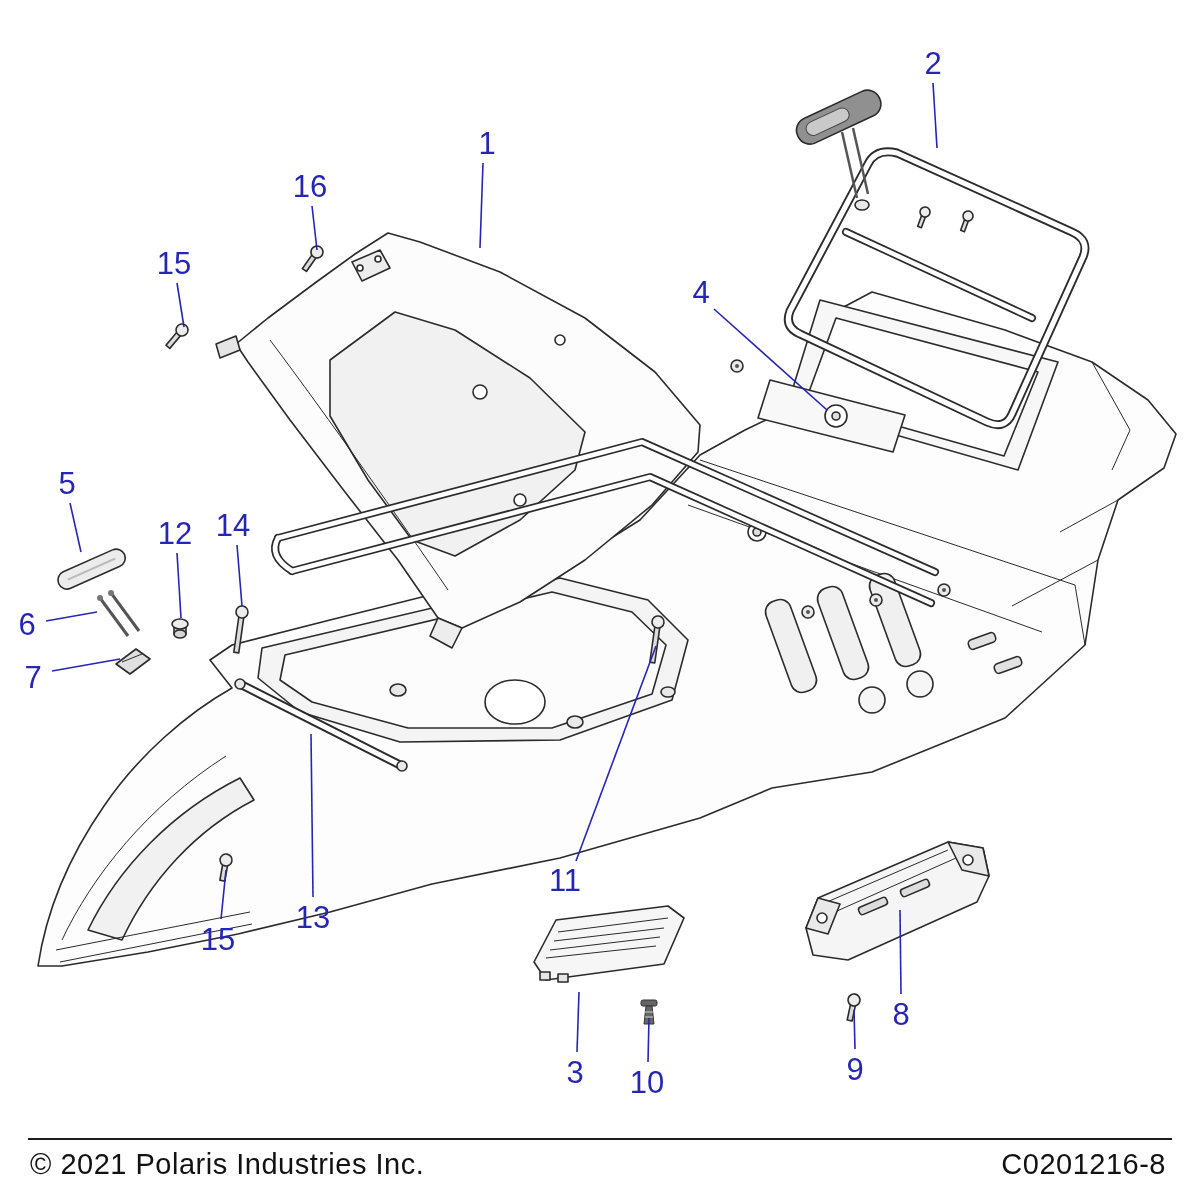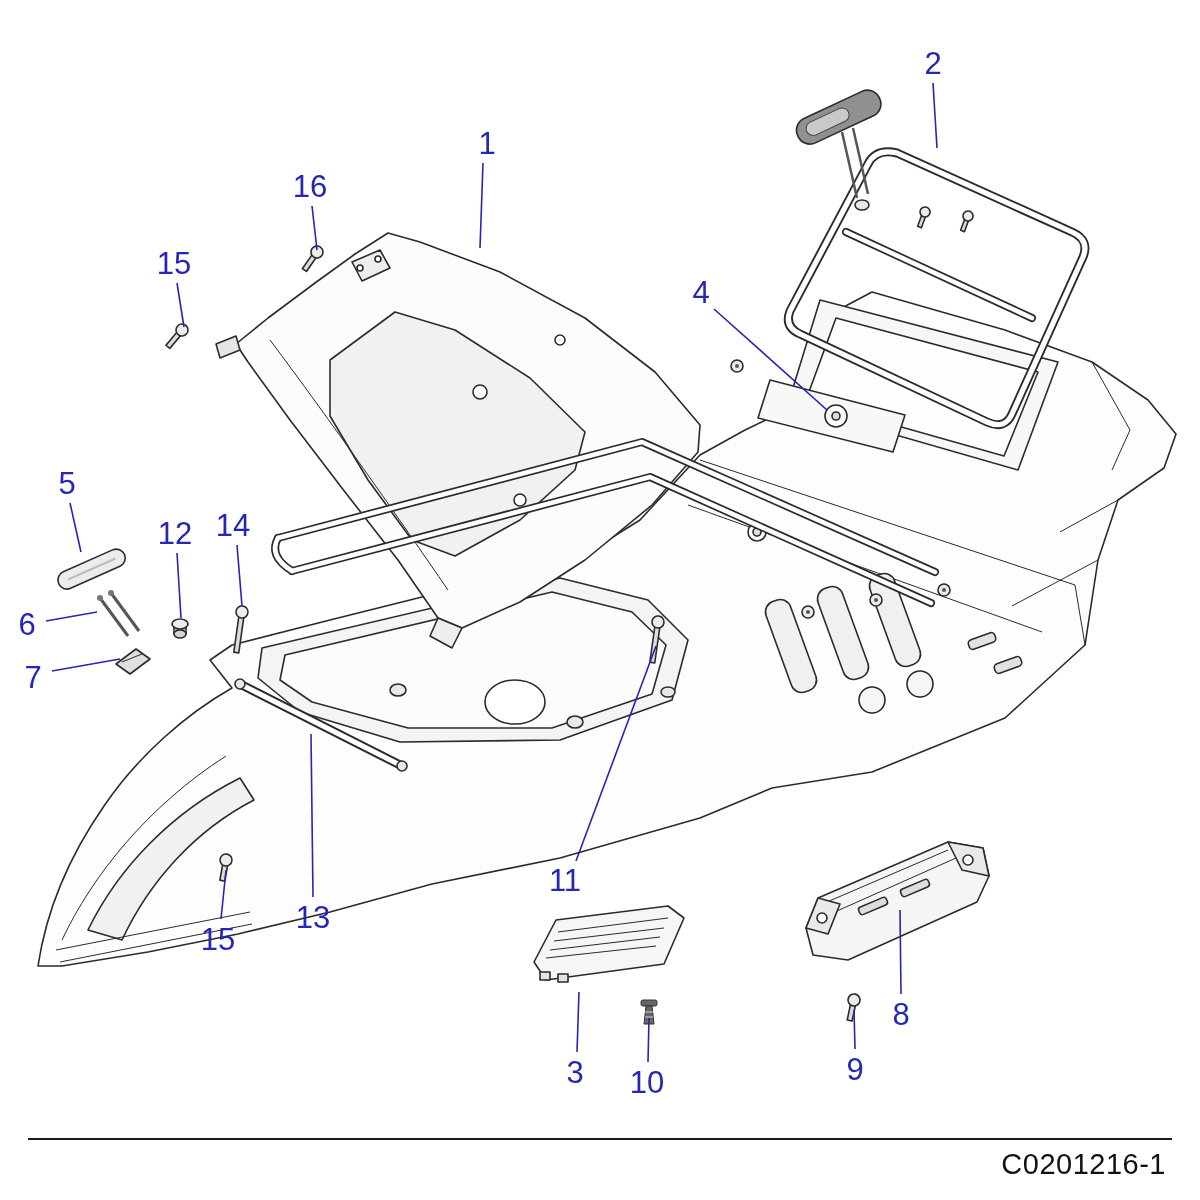--- a/index.html
+++ b/index.html
@@ -234,14 +234,15 @@
       <text x="575" y="1072" fill="#2626b4" text-anchor="middle" dominant-baseline="central" class="callout">3</text>
       <line x1="648" y1="1062" x2="649" y2="1018" stroke="#2626b4" stroke-width="1.6"></line>
       <text x="647" y="1082" fill="#2626b4" text-anchor="middle" dominant-baseline="central" class="callout">10</text>
       <line x1="901" y1="994" x2="900" y2="910" stroke="#2626b4" stroke-width="1.6"></line>
       <text x="901" y="1014" fill="#2626b4" text-anchor="middle" dominant-baseline="central" class="callout">8</text>
       <line x1="855" y1="1049" x2="854" y2="1010" stroke="#2626b4" stroke-width="1.6"></line>
       <text x="855" y="1069" fill="#2626b4" text-anchor="middle" dominant-baseline="central" class="callout">9</text>
     </svg>
 
   <div class="footer-rule"></div>
-  <div class="footer-text footer-right">C0201216-1</div>
+  <div class="footer-text footer-left">© 2021 Polaris Industries Inc.</div>
+  <div class="footer-text footer-right">C0201216-8</div>
 </div>
 
 </body></html>

